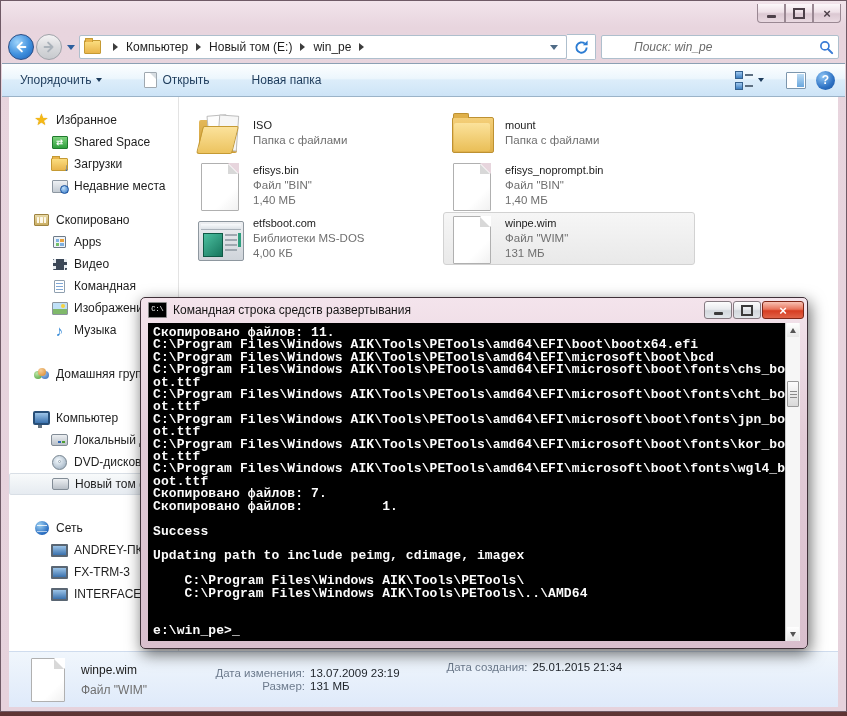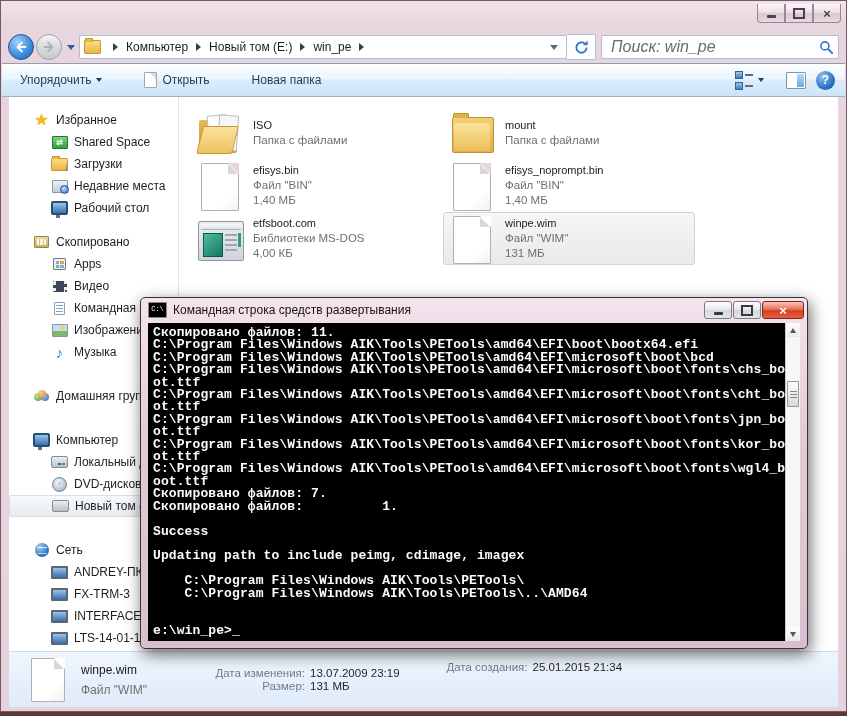--- a/index.html
+++ b/index.html
@@ -33,21 +33,21 @@
   #breadcrumb{flex:1;height:24px;background:#fff;border:1px solid #aebfcd;border-radius:2px;
     display:flex;align-items:center;padding:0 2px 0 4px;box-sizing:border-box;}
   .bc-folder{width:15px;height:12px;background:linear-gradient(#fbdd7f,#e9b54b);border:1px solid #c59a33;border-radius:1px;position:relative;margin-right:4px;}
   .bc-folder::before{content:"";position:absolute;top:-3px;left:0;width:6px;height:3px;background:#e9b54b;border:1px solid #c59a33;border-bottom:none;border-radius:1px 1px 0 0;}
   .bc-sep{width:0;height:0;border-top:4px solid transparent;border-bottom:4px solid transparent;border-left:5px solid #3c3c3c;margin:0 8px;}
   .bc-item{font-size:12px;color:#1e1e1e;white-space:nowrap;}
   .bc-spacer{flex:1;}
   .bc-dd{width:0;height:0;border-left:4px solid transparent;border-right:4px solid transparent;border-top:5px solid #4f6b86;margin:0 6px;}
   #refreshbox{width:28px;height:24px;background:#fff;border:1px solid #aebfcd;border-left:none;border-radius:0 2px 2px 0;display:flex;align-items:center;justify-content:center;margin-right:5px;}
   #searchbox{width:238px;height:24px;background:#fff;border:1px solid #aebfcd;border-radius:2px;display:flex;align-items:center;box-sizing:border-box;padding:0 4px 0 7px;}
-  #searchbox input{flex:1;border:none;outline:none;font-family:"Liberation Sans",sans-serif;font-size:16px;font-style:italic;color:#6b6b6b;background:transparent;min-width:0;}
+  #searchbox input{flex:1;border:none;outline:none;font-family:"Liberation Sans",sans-serif;font-size:12px;font-style:italic;color:#6b6b6b;background:transparent;min-width:0;margin-left:23px;}
   #searchbox input::placeholder{color:#6b6b6b;font-style:italic;}
   
   #toolbar{position:absolute;top:62px;left:1px;right:1px;height:34px;
     background:linear-gradient(#fdfeff,#ecf6fd 45%,#dcedfa 50%,#cde4f7);
     border-top:1px solid #8ba0b4;border-bottom:1px solid #9bb3c8;
     display:flex;align-items:center;box-sizing:border-box;padding:0 10px;}
   .tbtn{display:flex;align-items:center;font-size:12px;color:#1e3c5c;padding:4px 8px;border-radius:3px;}
   .tb-caret{width:0;height:0;border-left:3.5px solid transparent;border-right:3.5px solid transparent;border-top:4px solid #1e3c5c;margin-left:5px;}
   .tb-sep{width:26px;}
   .tb-page{width:11px;height:14px;background:#fff;border:1px solid #9fa8b0;border-radius:1px;margin-right:5px;position:relative;}
@@ -278,26 +278,20 @@
             <span class="i-dl-arrow">↓</span>
           </span>
         <span>Загрузки</span>
       </div>
       <div class="navitem child">
         <span class="nicon">
             <span class="i-recent"></span>
           </span>
         <span>Недавние места</span>
       </div>
-      <div class="navitem child">
-        <span class="nicon">
-            <span class="i-monitor"></span>
-          </span>
-        <span>Рабочий стол</span>
-      </div>
       <div class="gap12"></div>
       <div class="navitem root">
         <span class="nicon">
             <span class="i-lib">
               <span></span>
               <span></span>
               <span></span>
             </span>
           </span>
         <span>Скопировано</span>
@@ -392,26 +386,20 @@
         <span class="nicon">
             <span class="i-pc"></span>
           </span>
         <span>FX-TRM-3</span>
       </div>
       <div class="navitem child">
         <span class="nicon">
             <span class="i-pc"></span>
           </span>
         <span>INTERFACE</span>
-      </div>
-      <div class="navitem child">
-        <span class="nicon">
-            <span class="i-pc"></span>
-          </span>
-        <span>LTS-14-01-1</span>
       </div>
     </div>
 
     <div id="files">
       <div class="tile">
         <span class="t-icon bi-folder-open">
             <span class="back"></span>
             <span class="paper1"></span>
             <span class="paper2"></span>
             <span class="front"></span>

